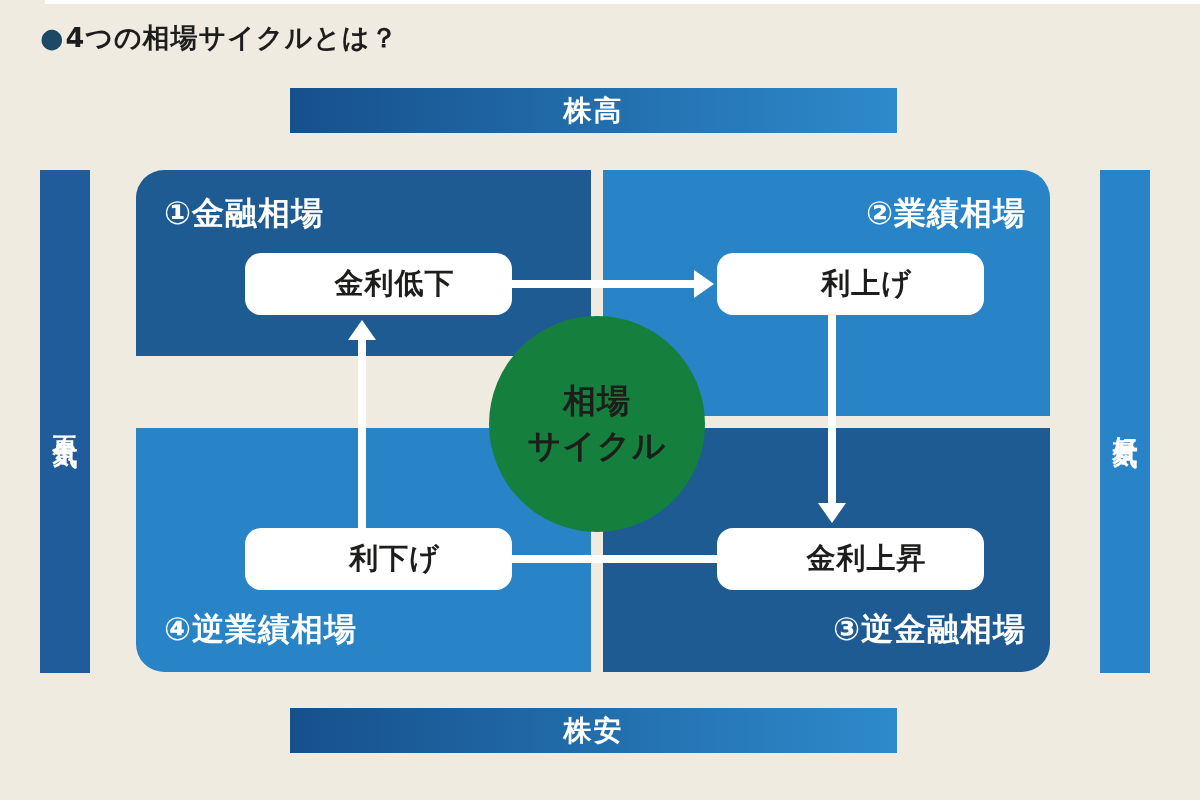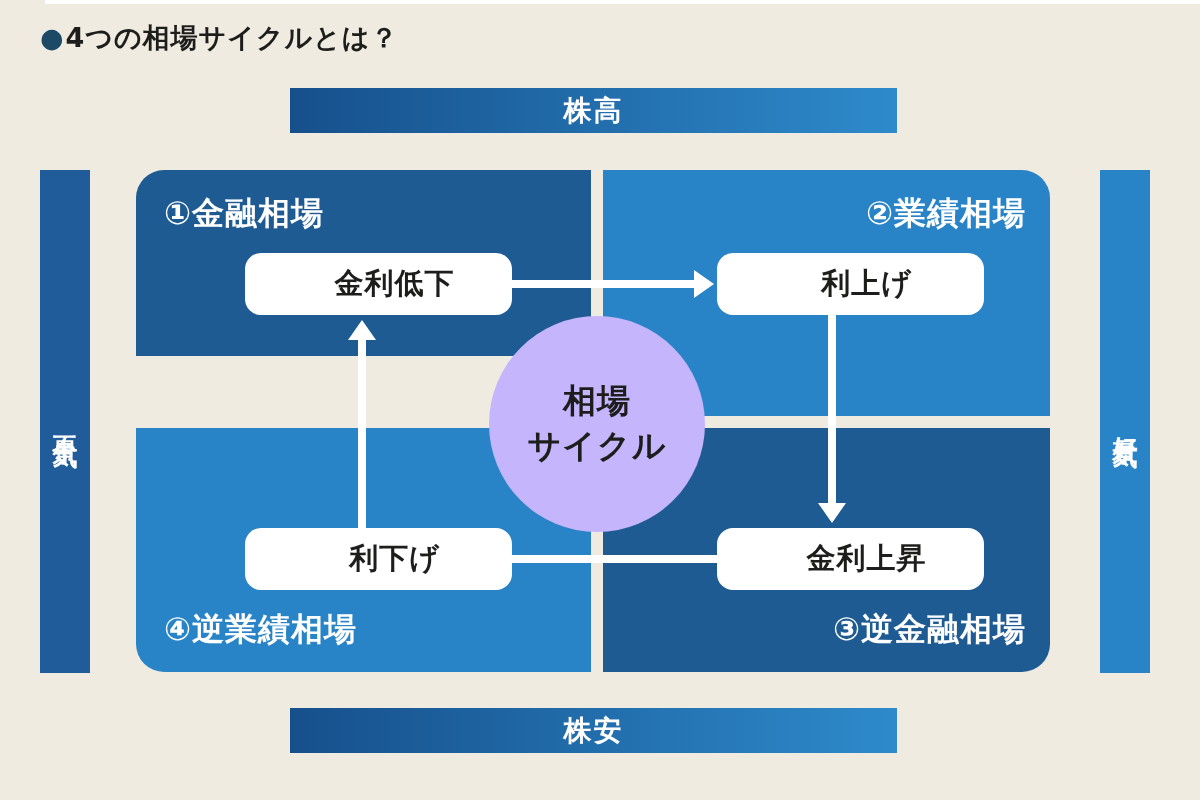--- a/index.html
+++ b/index.html
@@ -42,21 +42,21 @@
   .quad.tr{left:603px;top:170px;width:447px;height:246px;background:var(--quadrant-light,#2884c6);border-top-right-radius:28px;}
   .quad.bl{left:136px;top:428px;width:455px;height:244px;background:var(--quadrant-light,#2884c6);border-bottom-left-radius:28px;}
   .quad.br{left:603px;top:428px;width:447px;height:244px;background:var(--quadrant-dark,#1e5b93);border-bottom-right-radius:28px;}
   .quad.tl .qlabel{left:28px;top:22px;}
   .quad.tr .qlabel{right:24px;top:22px;}
   .quad.bl .qlabel{left:28px;bottom:20px;margin-top:24px;}
   .quad.br .qlabel{right:24px;bottom:20px;}
 
   .circle{
     position:absolute;left:489px;top:316px;width:216px;height:216px;
-    border-radius:50%;background:#c4b5fd;z-index:2;
+    border-radius:50%;background:#15803d;z-index:2;
     display:flex;flex-direction:column;align-items:center;justify-content:center;
     font-size:33px;font-weight:bold;color:var(--text-dark,#1d1d1b);line-height:1.35;
     text-align:center;letter-spacing:1px;
   }
 
   .node{
     position:absolute;width:235px;height:62px;background:#fff;border-radius:16px;z-index:4;
     display:flex;align-items:center;justify-content:center;
     font-size:29px;font-weight:bold;color:var(--text-dark,#1d1d1b);letter-spacing:1px;padding-left:32px;
   }

